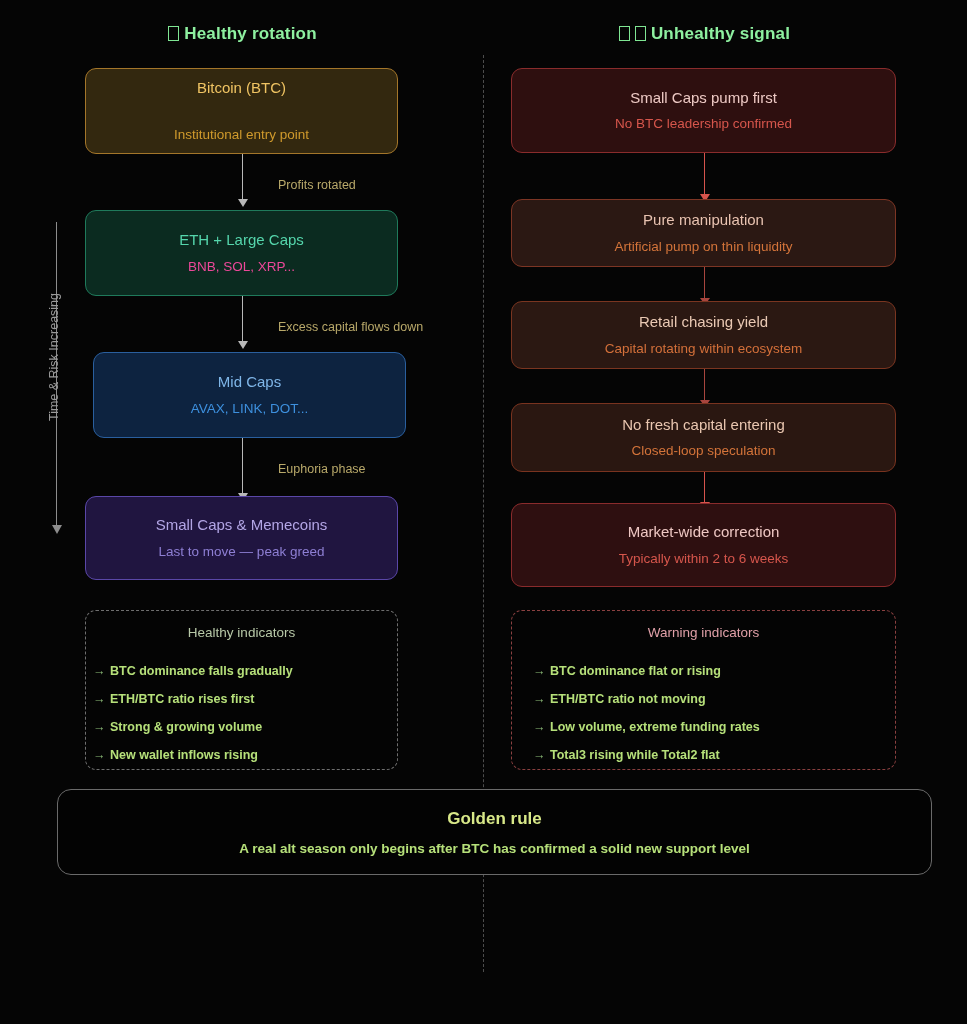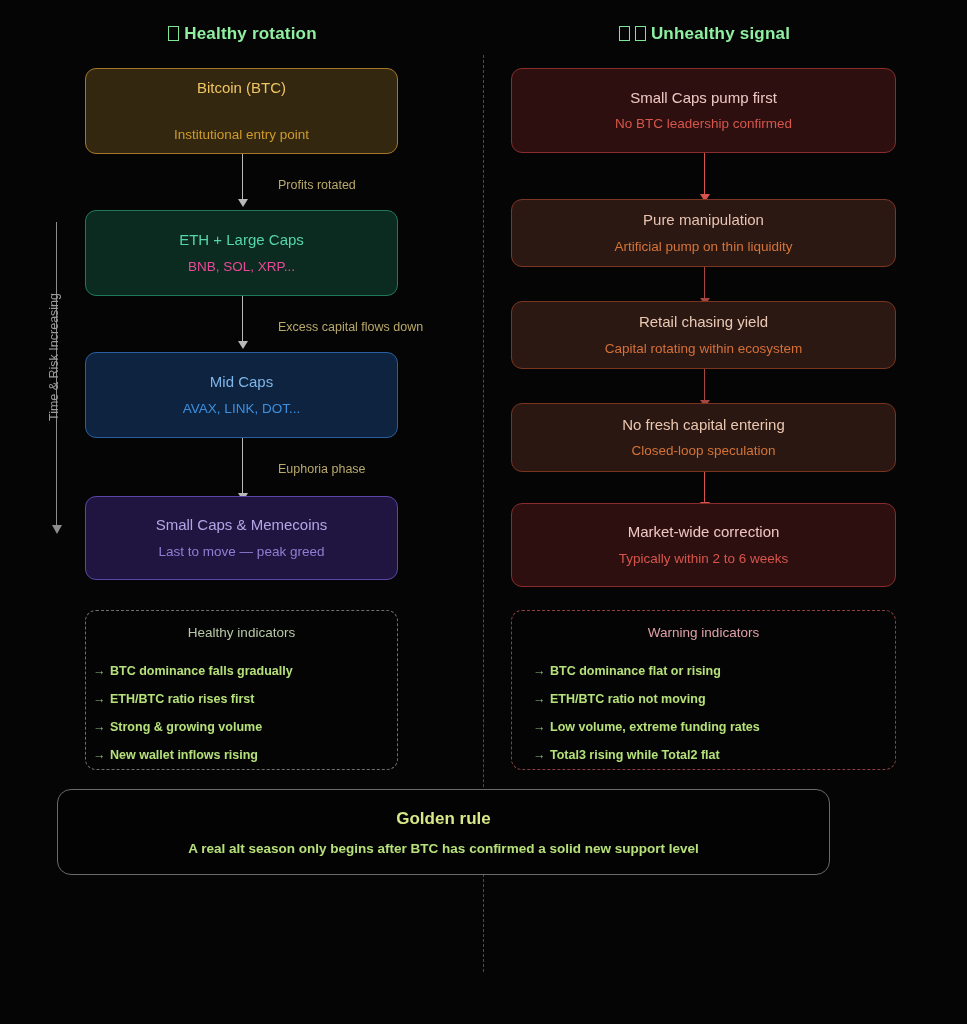--- a/index.html
+++ b/index.html
@@ -36,21 +36,21 @@
     align-items:center;justify-content:center;text-align:center;
   }
   .node .title{font-size:15px;line-height:1.25;margin-bottom:9px;}
   .node .sub{font-size:13.5px;line-height:1.2;}
 
   
   .n-btc   {background:#33280f;border-color:#a4762a;}
   .n-btc   .title{color:#f0c463;} .n-btc .sub{color:#d09a2c;margin-top:20px;}
   .n-eth   {background:#0b2b20;border-color:#1f7a5b;}
   .n-eth   .title{color:#55d6ac;} .n-eth .sub{color:#ec4899;}
-  .n-mid   {background:#0d2340;border-color:#2a5f9e;}
+  .n-mid   {background:#0d2340;border-color:#2a5f9e;margin-left:8px;}
   .n-mid   .title{color:#7fb6e8;} .n-mid .sub{color:#3d90de;}
   .n-small {background:#201540;border-color:#5a47a8;}
   .n-small .title{color:#b3a6e6;} .n-small .sub{color:#8e7fd4;}
 
   
   .n-r1 {background:#2e0f0f;border-color:#8a2c2c;}
   .n-r1 .title{color:#edc9c4;} .n-r1 .sub{color:#d6564c;}
   .n-r2 {background:#2b1813;border-color:#7d3524;}
   .n-r2 .title{color:#e9c3b1;} .n-r2 .sub{color:#d4743a;}
   .n-r3 {background:#2b1812;border-color:#7a3520;}
@@ -228,18 +228,18 @@
   <div class="panel" id="panel-warning" style="left:511px;top:610px;width:385px;height:160px;">
     <div class="p-title">Warning indicators</div>
     <ul>
       <li style="padding-left:40px;"><span class="arrow">→</span><span>BTC dominance flat or rising</span></li>
       <li style="padding-left:40px;"><span class="arrow">→</span><span>ETH/BTC ratio not moving</span></li>
       <li style="padding-left:40px;"><span class="arrow">→</span><span>Low volume, extreme funding rates</span></li>
       <li style="padding-left:40px;"><span class="arrow">→</span><span>Total3 rising while Total2 flat</span></li>
     </ul>
   </div>
 
-  <div id="golden" style="left:57px;top:789px;width:773px;height:86px;">
+  <div id="golden" style="left:57px;top:789px;width:875px;height:86px;">
     <div class="g-title">Golden rule</div>
     <div class="g-sub">A real alt season only begins after BTC has confirmed a solid new support level</div>
   </div>
 
 </div>
 
 </body></html>

